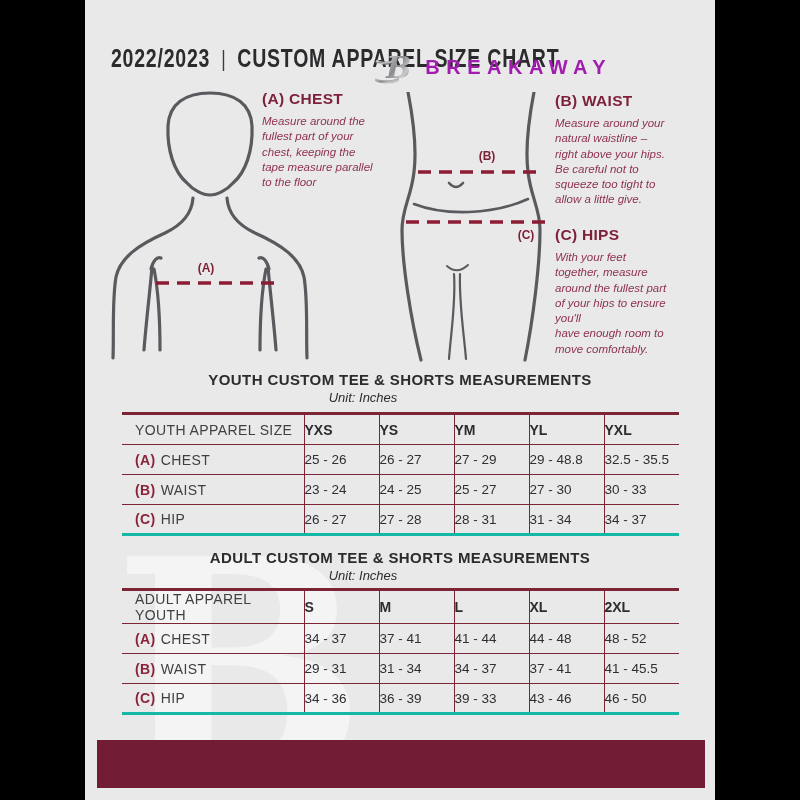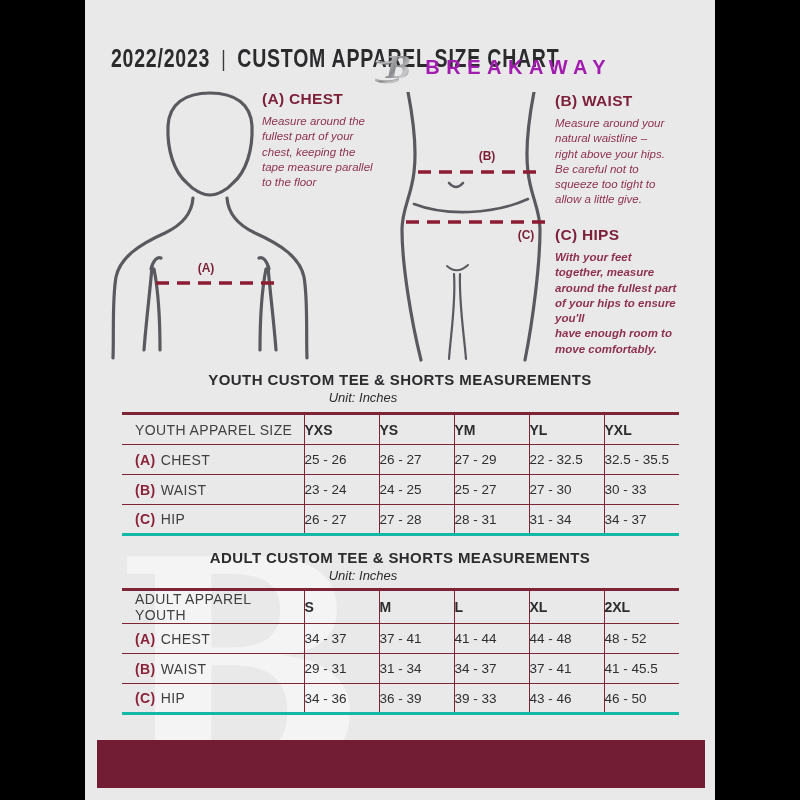--- a/index.html
+++ b/index.html
@@ -161,21 +161,21 @@
 
       <div class="g-head" style="left:470px;top:92px;">(B) WAIST</div>
       <div class="g-body" style="left:470px;top:116px;width:150px;">Measure around your
 natural waistline –
 right above your hips.
 Be careful not to
 squeeze too tight to
 allow a little give.</div>
 
       <div class="g-head" style="left:470px;top:226px;">(C) HIPS</div>
-      <div class="g-body" style="left:470px;top:250px;width:150px;font-weight:bold;">With your feet
+      <div class="g-body" style="left:470px;top:250px;width:150px;">With your feet
 together, measure
 around the fullest part
 of your hips to ensure
 you'll
 have enough room to
 move comfortably.</div>
     </div>
 
     <div class="sec-title" style="top:371px;">YOUTH CUSTOM TEE &amp; SHORTS MEASUREMENTS</div>
     <div class="sec-unit" style="top:390px;">Unit: Inches</div>
@@ -196,21 +196,21 @@
         <td class="sz">YS</td>
         <td class="sz">YM</td>
         <td class="sz">YL</td>
         <td class="sz">YXL</td>
       </tr>
       <tr>
         <td class="lbl"><span class="pfx">(A)</span><span>CHEST</span></td>
         <td>25 - 26</td>
         <td>26 - 27</td>
         <td>27 - 29</td>
-        <td>22 - 32.5</td>
+        <td>29 - 48.8</td>
         <td>32.5 - 35.5</td>
       </tr>
       <tr>
         <td class="lbl"><span class="pfx">(B)</span><span>WAIST</span></td>
         <td>23 - 24</td>
         <td>24 - 25</td>
         <td>25 - 27</td>
         <td>27 - 30</td>
         <td>30 - 33</td>
       </tr>

